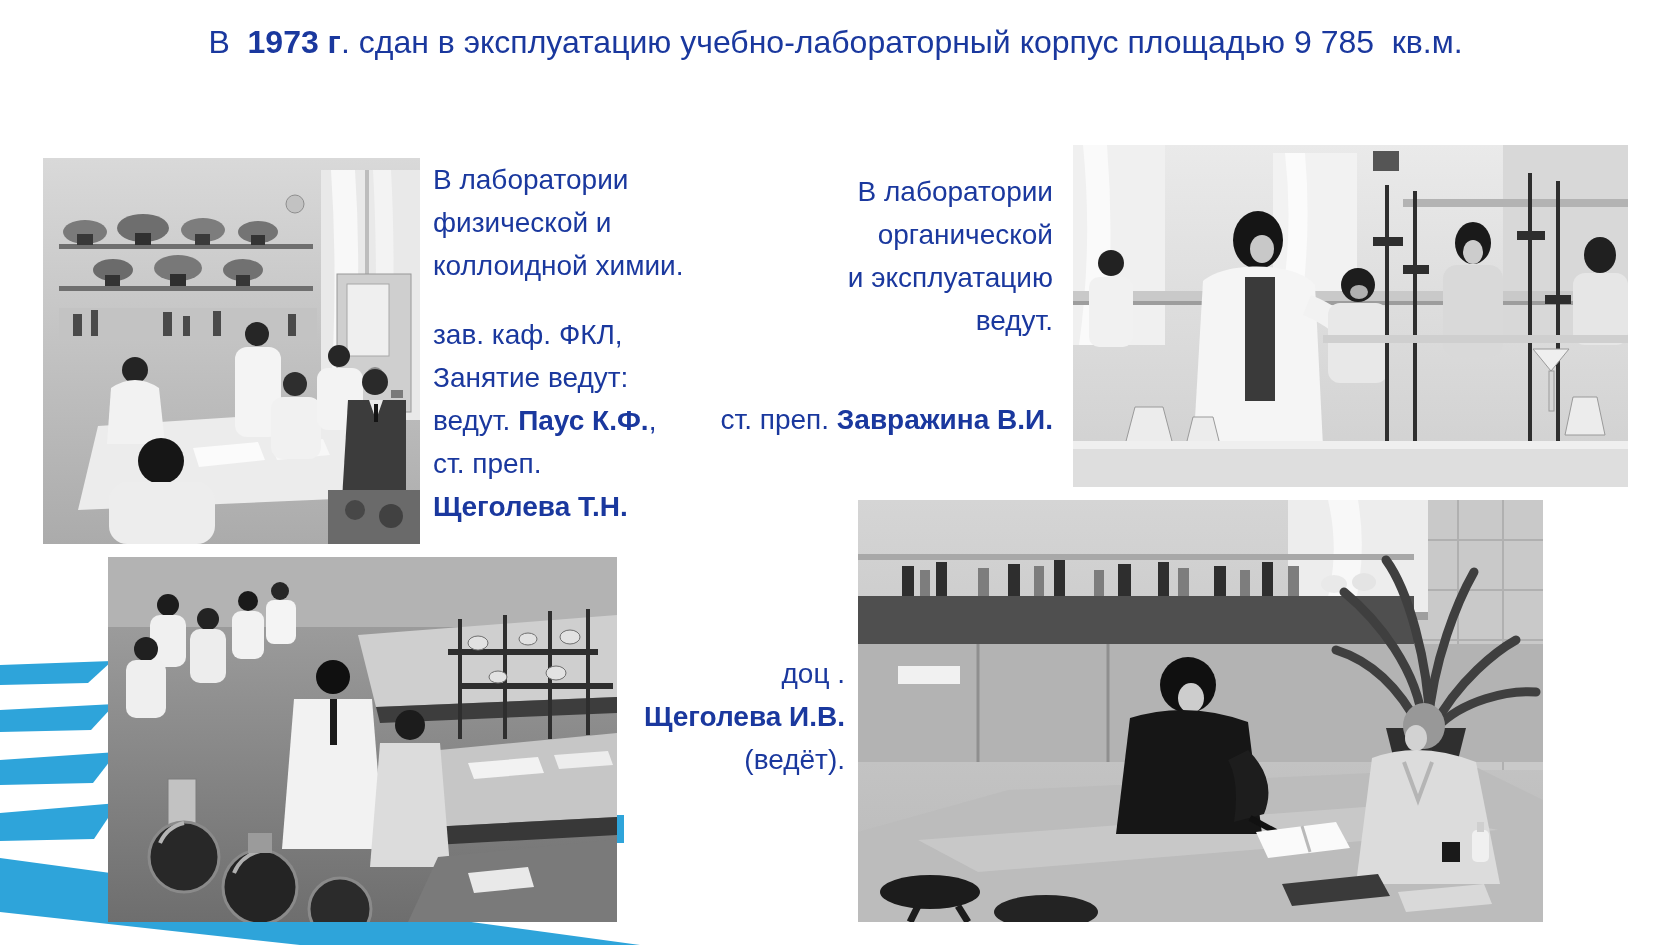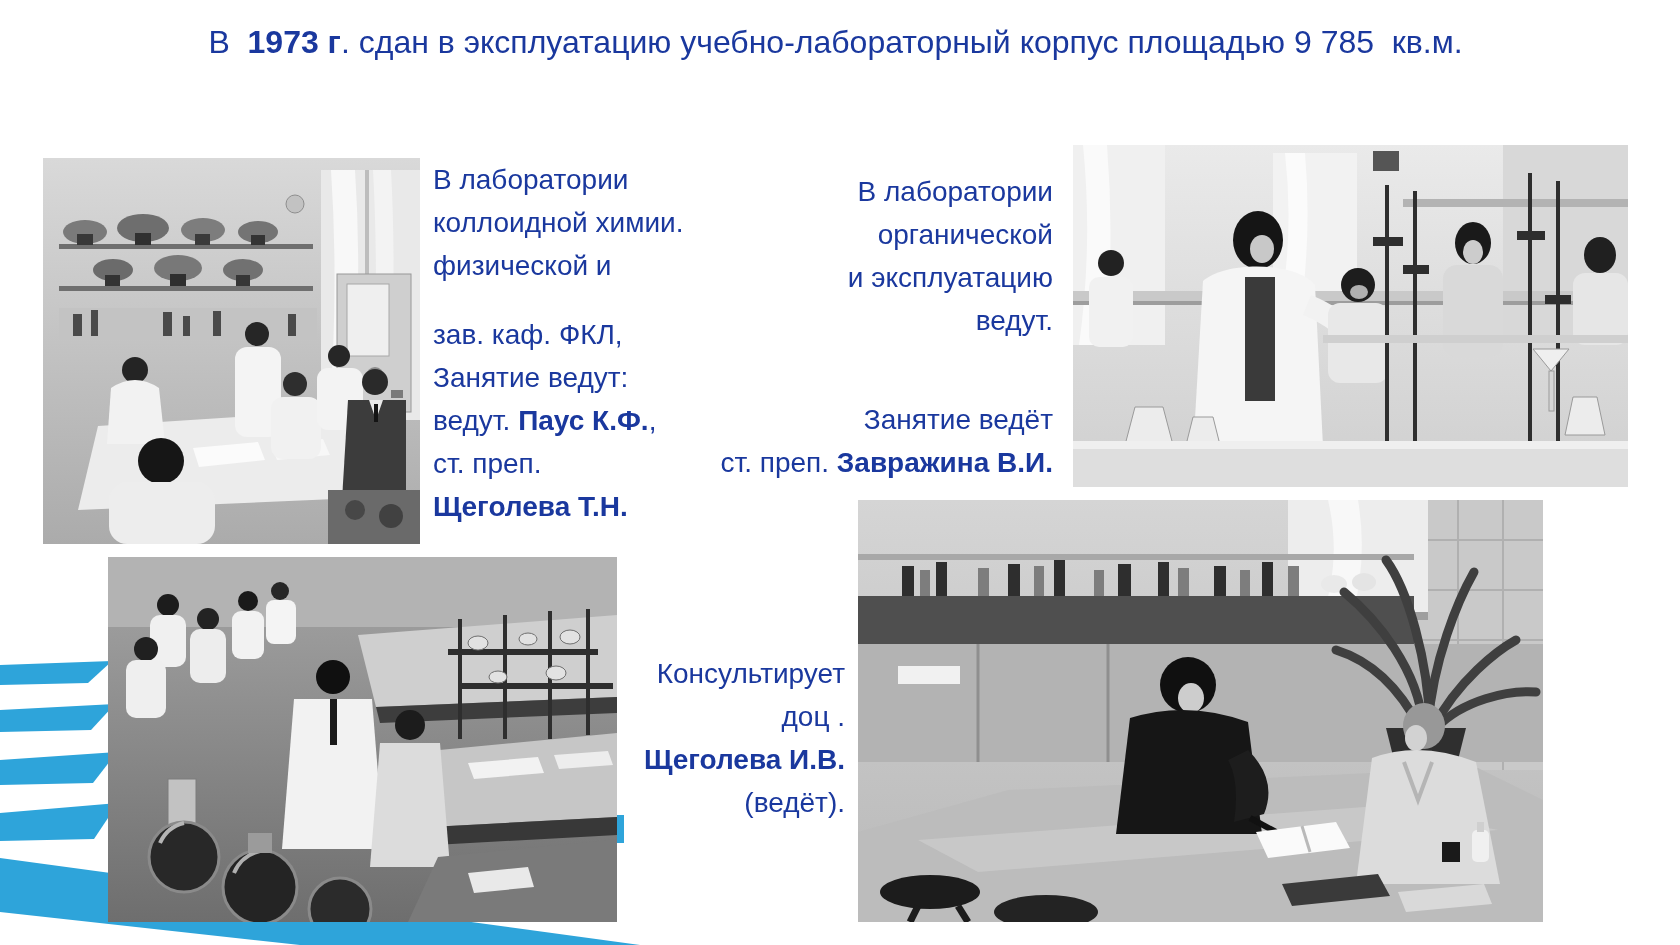--- a/index.html
+++ b/index.html
@@ -146,22 +146,22 @@
       <g>
         <rect x="285" y="332" width="92" height="54" fill="#6a6a6a"></rect>
         <circle cx="312" cy="352" r="10" fill="#474747"></circle>
         <circle cx="348" cy="358" r="12" fill="#414141"></circle>
       </g>
     </svg>
   </div>
 
   <div class="caption caption-physical">
       <div class="line"><span>В лаборатории</span></div>
+      <div class="line"><span>физической и</span></div>
       <div class="line"><span>коллоидной химии.</span></div>
-      <div class="line"><span>физической и</span></div>
       <div class="line blank"><span></span></div>
       <div class="line"><span>зав. каф. ФКЛ,</span></div>
       <div class="line"><span>Занятие ведут:</span></div>
       <div class="line"><span>ведут. </span><span class="b">Паус К.Ф.</span><span>,</span></div>
       <div class="line"><span>ст. преп.</span></div>
       <div class="line"><span class="b">Щеголева Т.Н.</span></div>
     </div>
 
   <div class="photo" id="photo2">
     <svg viewBox="0 0 555 342" width="555" height="342">
@@ -231,21 +231,20 @@
       <rect x="0" y="304" width="555" height="38" fill="#dedede"></rect>
     </svg>
   </div>
 
   <div class="caption caption-organic">
       <div class="line"><span>В лаборатории</span></div>
       <div class="line"><span>органической</span></div>
       <div class="line"><span>и эксплуатацию</span></div>
       <div class="line"><span>ведут.</span></div>
       <div class="line blank"><span></span></div>
-      <div class="line"><span>Занятие ведёт</span></div>
       <div class="line"><span>ст. преп. </span><span class="b">Завражина В.И.</span></div>
     </div>
 
   <div class="photo" id="photo3">
     <svg viewBox="0 0 509 365" width="509" height="365">
       <defs>
         <linearGradient id="p3floor" x1="0" y1="0" x2="0" y2="1">
           <stop offset="0" stop-color="#a6a6a6"></stop>
             <stop offset="1" stop-color="#6e6e6e"></stop>
         </linearGradient>
@@ -405,19 +404,18 @@
       <g>
         <ellipse cx="72" cy="392" rx="50" ry="17" fill="#1c1c1c"></ellipse>
         <ellipse cx="188" cy="412" rx="52" ry="17" fill="#232323"></ellipse>
         <line x1="60" y1="406" x2="52" y2="422" stroke="#1c1c1c" stroke-width="7"></line>
         <line x1="100" y1="406" x2="110" y2="422" stroke="#1c1c1c" stroke-width="7"></line>
       </g>
     </svg>
   </div>
 
   <div class="caption caption-consult">
-      <div class="line"><span>Консультирует</span></div>
       <div class="line"><span>доц .</span></div>
       <div class="line"><span class="b">Щеголева И.В.</span></div>
       <div class="line"><span>(ведёт).</span></div>
     </div>
 
 </div>
 
 </body></html>

